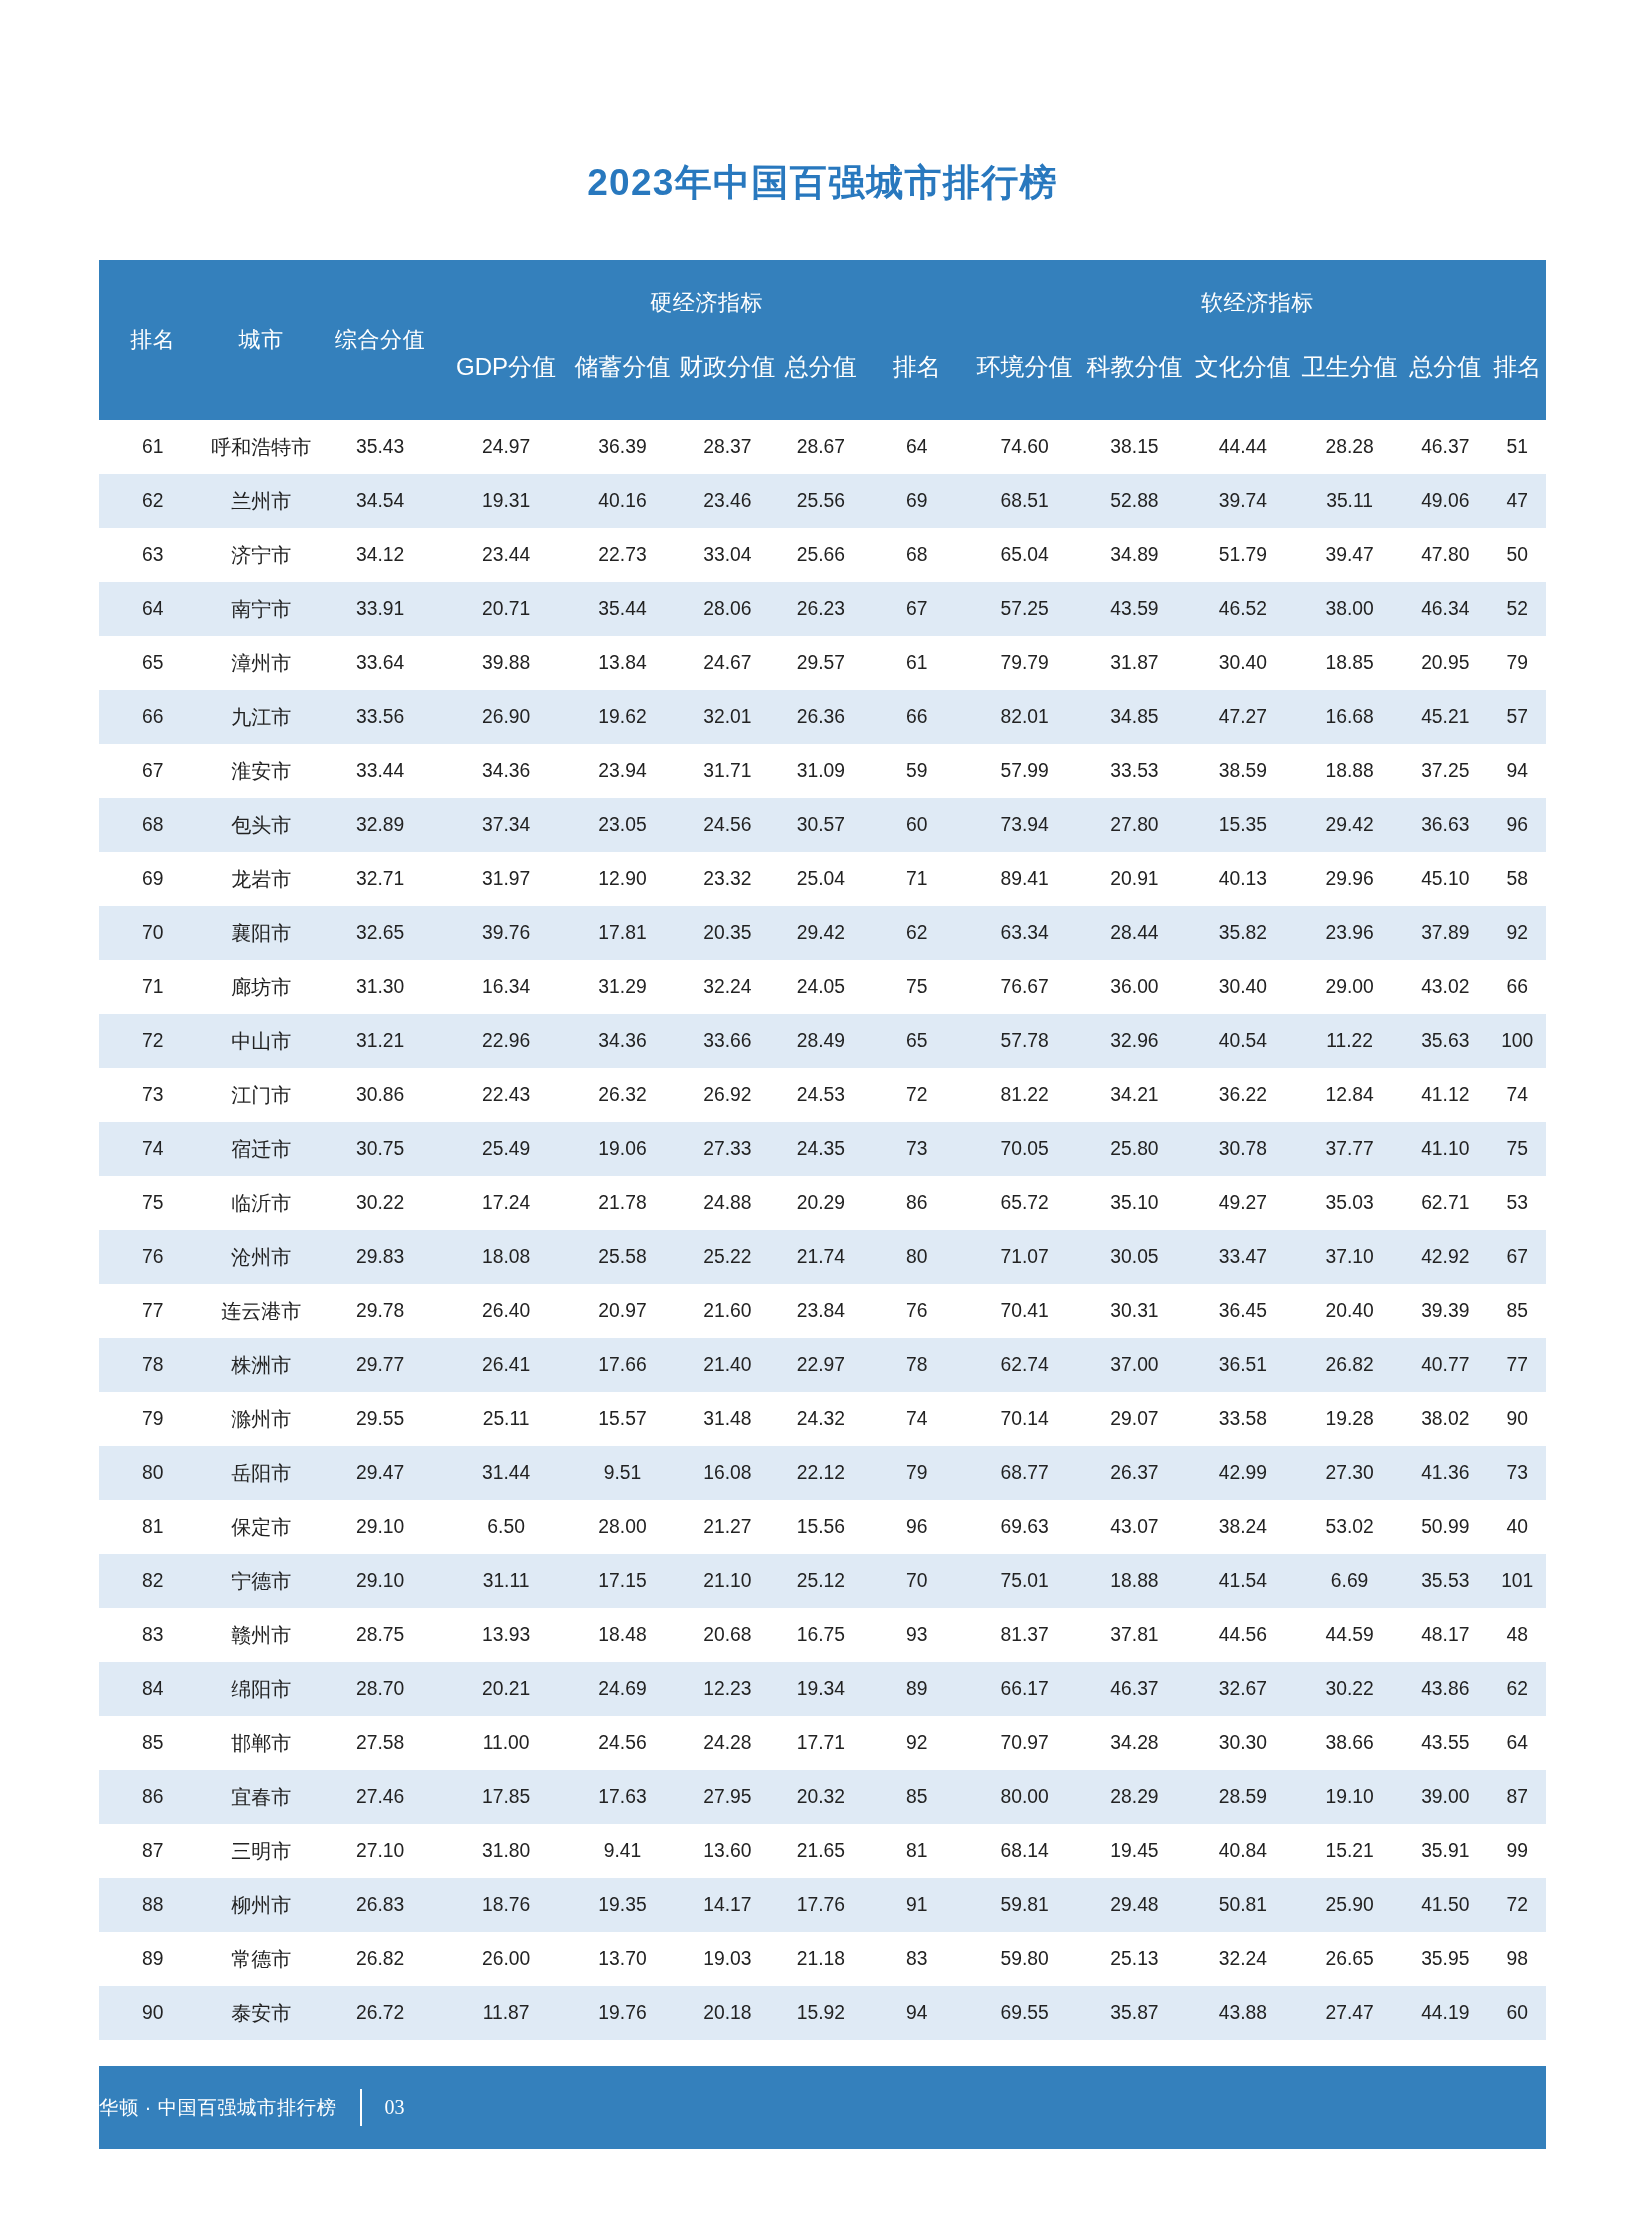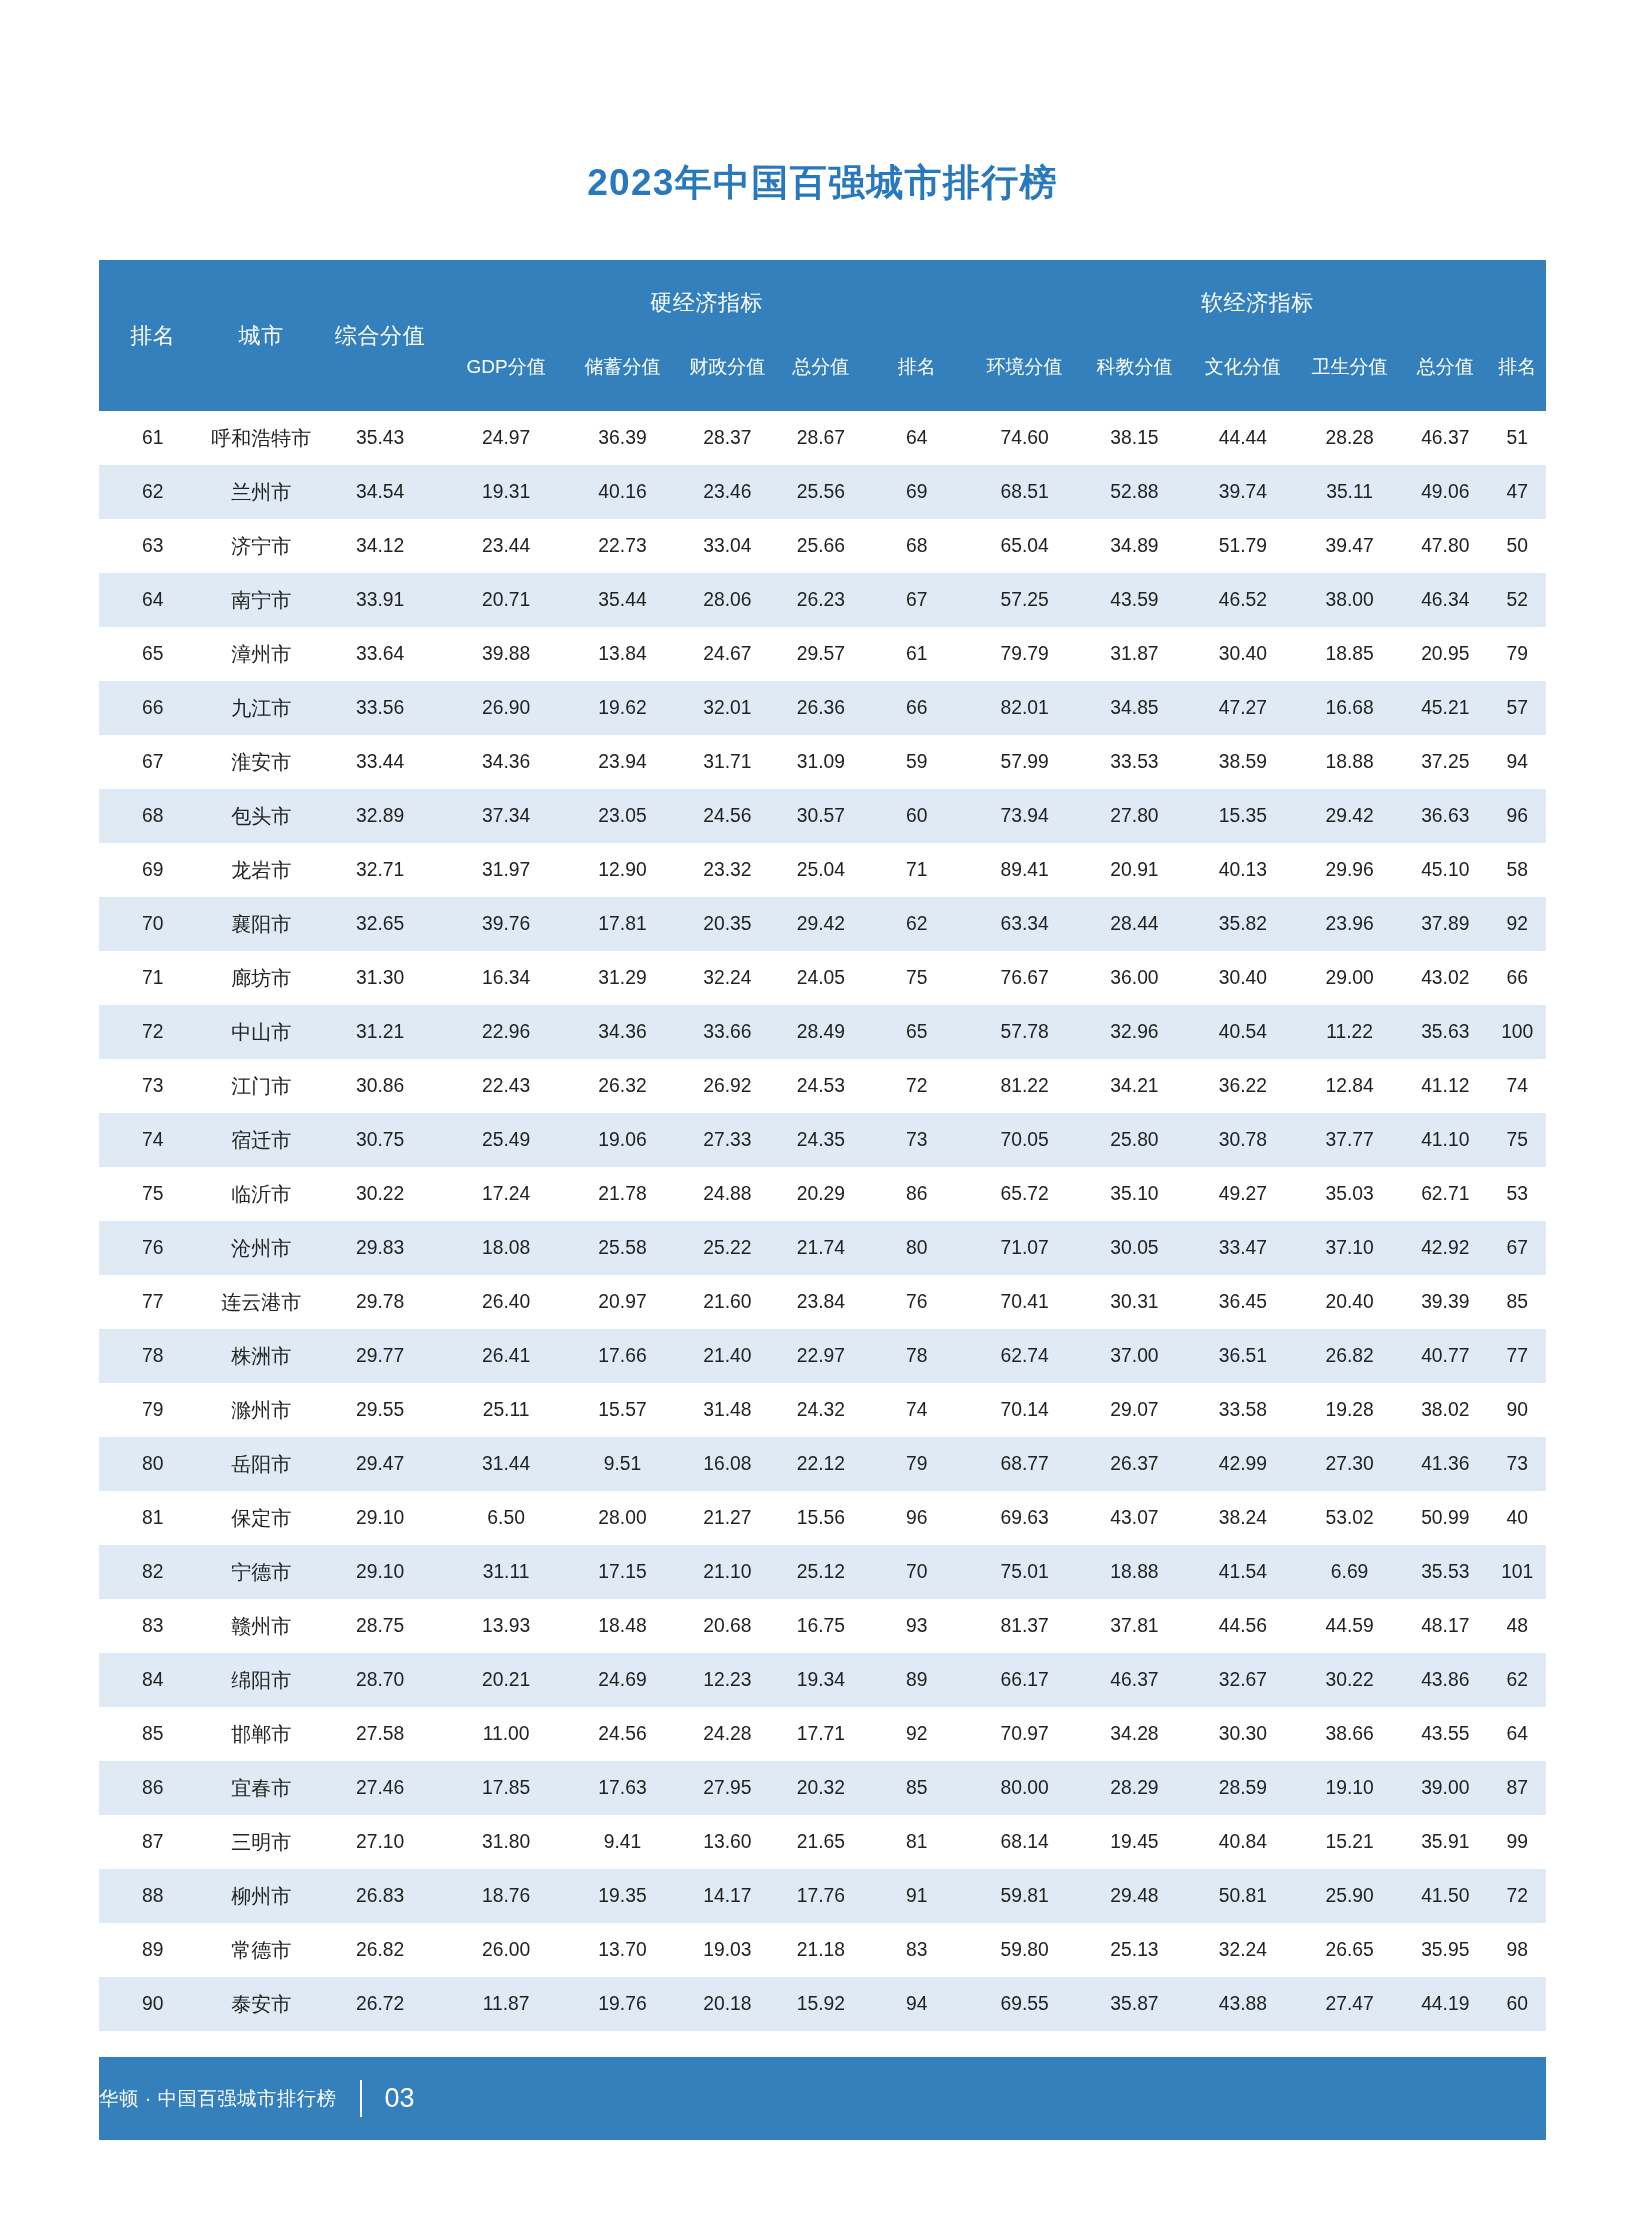--- a/index.html
+++ b/index.html
@@ -26,39 +26,39 @@
     padding:0;text-align:center;
   }
   .rank-table th.corner{
     font-size:22px;vertical-align:middle;letter-spacing:0.6px;
   }
   .rank-table tr.group-row th.group{
     font-size:22px;height:67px;vertical-align:middle;
     padding-top:9px;letter-spacing:0.6px;
   }
   .rank-table tr.sub-row th.sub{
-    font-size:19px;height:61px;vertical-align:middle;
-    padding-bottom:14px;
+    font-size:24px;height:61px;vertical-align:middle;
+    padding-bottom:23px;
   }
   .rank-table tbody td{
     height:54px;font-size:19.3px;color:#222222;
     text-align:center;vertical-align:middle;
     white-space:nowrap;padding:0;
   }
   .rank-table tbody td.city{font-size:20px;}
   .rank-table tbody tr.alt td{background:#dfeaf5;}
   .footer-bar{
     width:1447px;height:83px;margin:26px auto 0 auto;
     background:#3480bc;color:#ffffff;
     display:flex;align-items:center;
     padding-right:35px;box-sizing:border-box;
   }
   .footer-brand{font-size:19.3px;letter-spacing:0.6px;}
   .footer-divider{width:1.9px;height:37px;background:#ffffff;margin:0 23px;}
-  .footer-page{font-size:27px;}
+  .footer-page{font-size:20px;font-family:Liberation Serif, serif;}
 </style>
 </head>
 <body>
 
 <div class="page">
 
   <h1 class="page-title">2023年中国百强城市排行榜</h1>
 
   <table class="rank-table">
     <colgroup>

